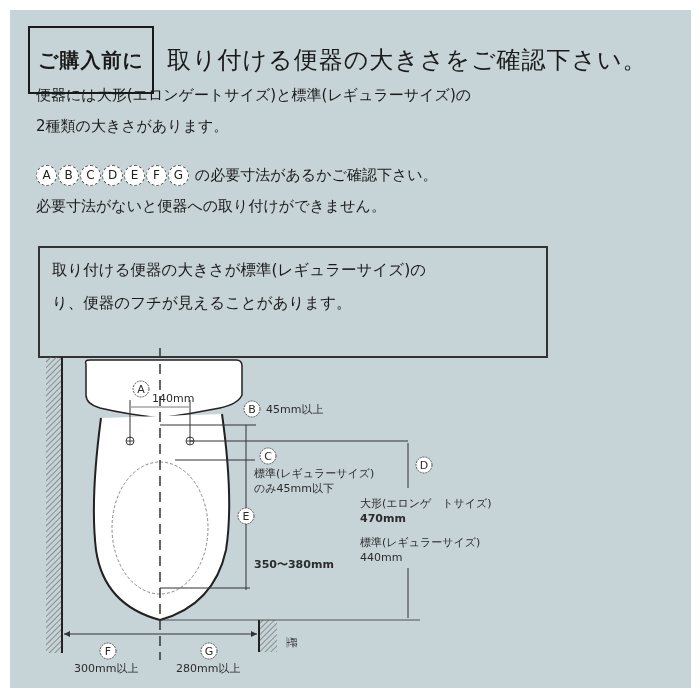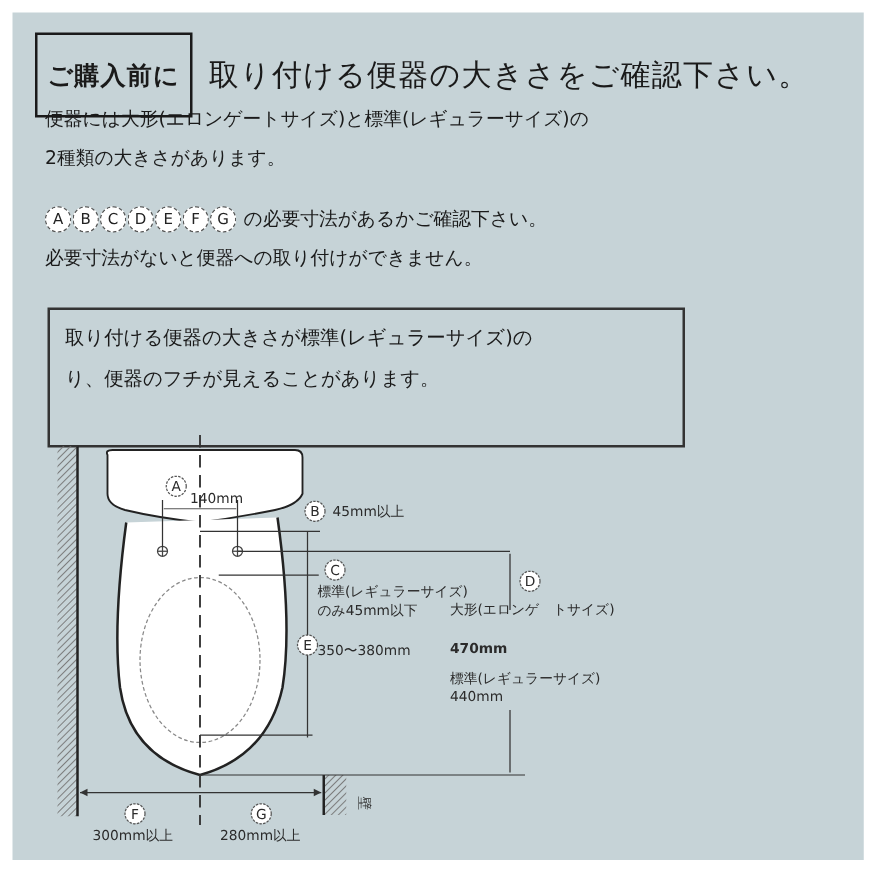--- a/index.html
+++ b/index.html
@@ -126,20 +126,20 @@
   <g>
     <circle cx="209" cy="651" r="8" fill="#fff" stroke="#555" stroke-dasharray="2,1"></circle>
     <text x="209" y="655" text-anchor="middle" class="lbl">G</text>
   </g>
 </svg>
 
 <div class="lbl-abs" style="left:152px; top:392px;text-align:center;">140mm</div>
 <div class="lbl-abs" style="left:266px; top:403px;text-align:right;">45mm以上</div>
 <div class="lbl-abs" style="left:254px; top:467px;">標準(レギュラーサイズ)</div>
 <div class="lbl-abs" style="left:254px; top:482px;">のみ45mm以下</div>
-<div class="lbl-abs" style="left:254px; top:514px;">350〜380mm</div>
-<div class="lbl-abs" style="left:360px; top:481px;">大形(エロンゲ　トサイズ)</div>
+<div class="lbl-abs" style="left:254px; top:558px;font-weight:bold;">350〜380mm</div>
+<div class="lbl-abs" style="left:360px; top:497px;">大形(エロンゲ　トサイズ)</div>
 <div class="lbl-abs" style="left:360px; top:512px;font-weight:bold;">470mm</div>
 <div class="lbl-abs" style="left:360px; top:536px;">標準(レギュラーサイズ)</div>
 <div class="lbl-abs" style="left:360px; top:551px;">440mm</div>
 <div class="lbl-abs" style="left:74px; top:662px;">300mm以上</div>
 <div class="lbl-abs" style="left:176px; top:662px;">280mm以上</div>
 <div class="lbl-abs" style="left:286px; top:636px; transform: rotate(90deg);">壁</div>
 
 </body></html>

